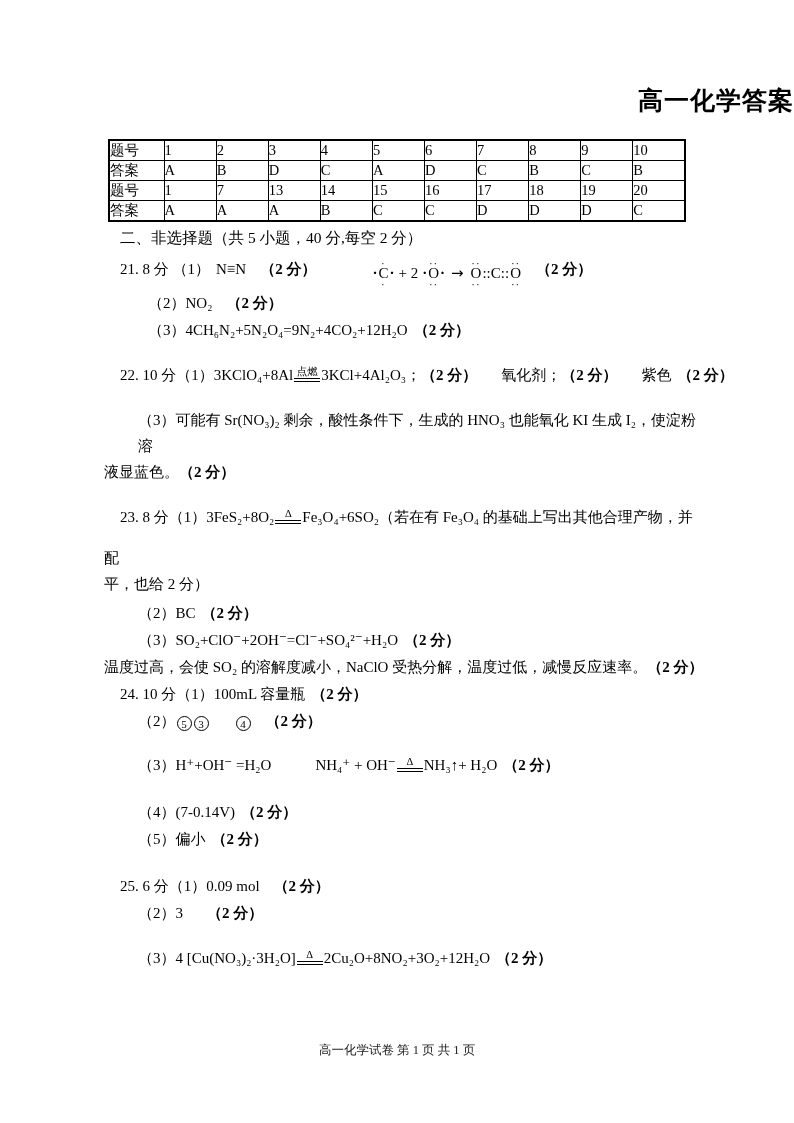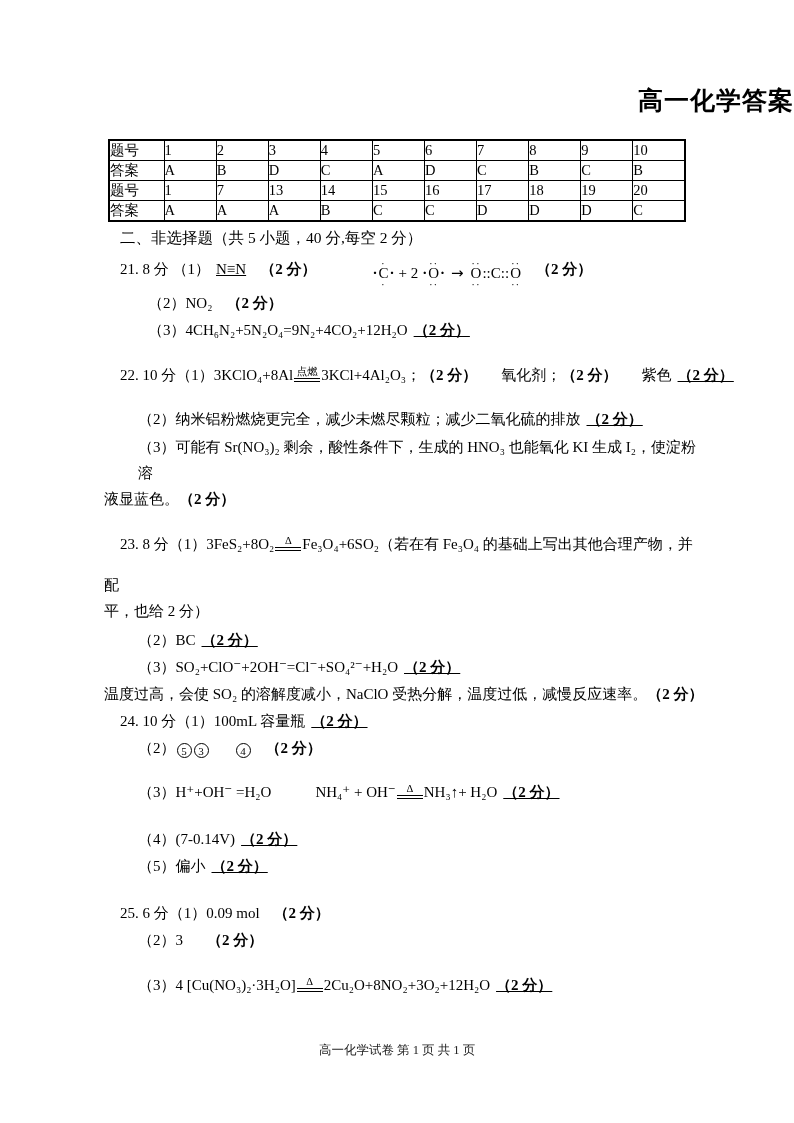--- a/index.html
+++ b/index.html
@@ -31,21 +31,21 @@
   .mt-head1 { margin-top: 22px; }
   .mt-table { margin-top: 22px; }
   .mt-head2 { margin-top: 5px; }
   .mt-q21 { margin-top: 11px; }
   .mt-q25 { margin-top: 26px; }
   .score { font-weight: 700; }
   .gap56 { margin-left: 56px; }
   .gap44 { margin-left: 44px; }
   .gap24 { margin-left: 24px; }
   .gap14 { margin-left: 14px; }
-  .gap6  { margin-left: 6px; text-decoration: underline; }
+  .gap6  { margin-left: 6px; }
   
   table.ans {
     border-collapse: collapse;
     width: 578px;
     margin-left: 4px;
     border: 2px solid #000;
     font-size: 14.5px;
   }
   table.ans td {
     border: 1px solid #000;
@@ -196,23 +196,20 @@
       </p>
     </div>
 
     <div>
       <p class="ln i1" style="margin-top:10px;">
         <span>22. 10 分（1）3KClO₄+8Al</span><span class="oeq">
             <span class="cond">点燃</span>
             <span class="dbar"></span>
           </span><span>3KCl+4Al₂O₃；</span><span class="score">（2 分）</span><span class="gap24">氧化剂；</span><span class="score">（2 分）</span><span class="gap24">紫色</span><span class="score gap6">（2 分）</span>
       </p>
-      <p class="ln i2">
-        <span>（2）纳米铝粉燃烧更完全，减少未燃尽颗粒；减少二氧化硫的排放</span><span class="score gap6">（2 分）</span>
-      </p>
       <p class="wrapln">
         <span class="i2" style="display:inline-block;">（3）可能有 Sr(NO₃)₂ 剩余，酸性条件下，生成的 HNO₃ 也能氧化 KI 生成 I₂，使淀粉溶</span><br>
         <span>液显蓝色。</span><span class="score">（2 分）</span>
       </p>
     </div>
 
     <div>
       <p class="wrapln" style="margin-top:8px;">
         <span class="i1" style="display:inline;">23. 8 分（1）3FeS₂+8O₂</span><span class="oeq">
             <span class="cond">Δ</span>

